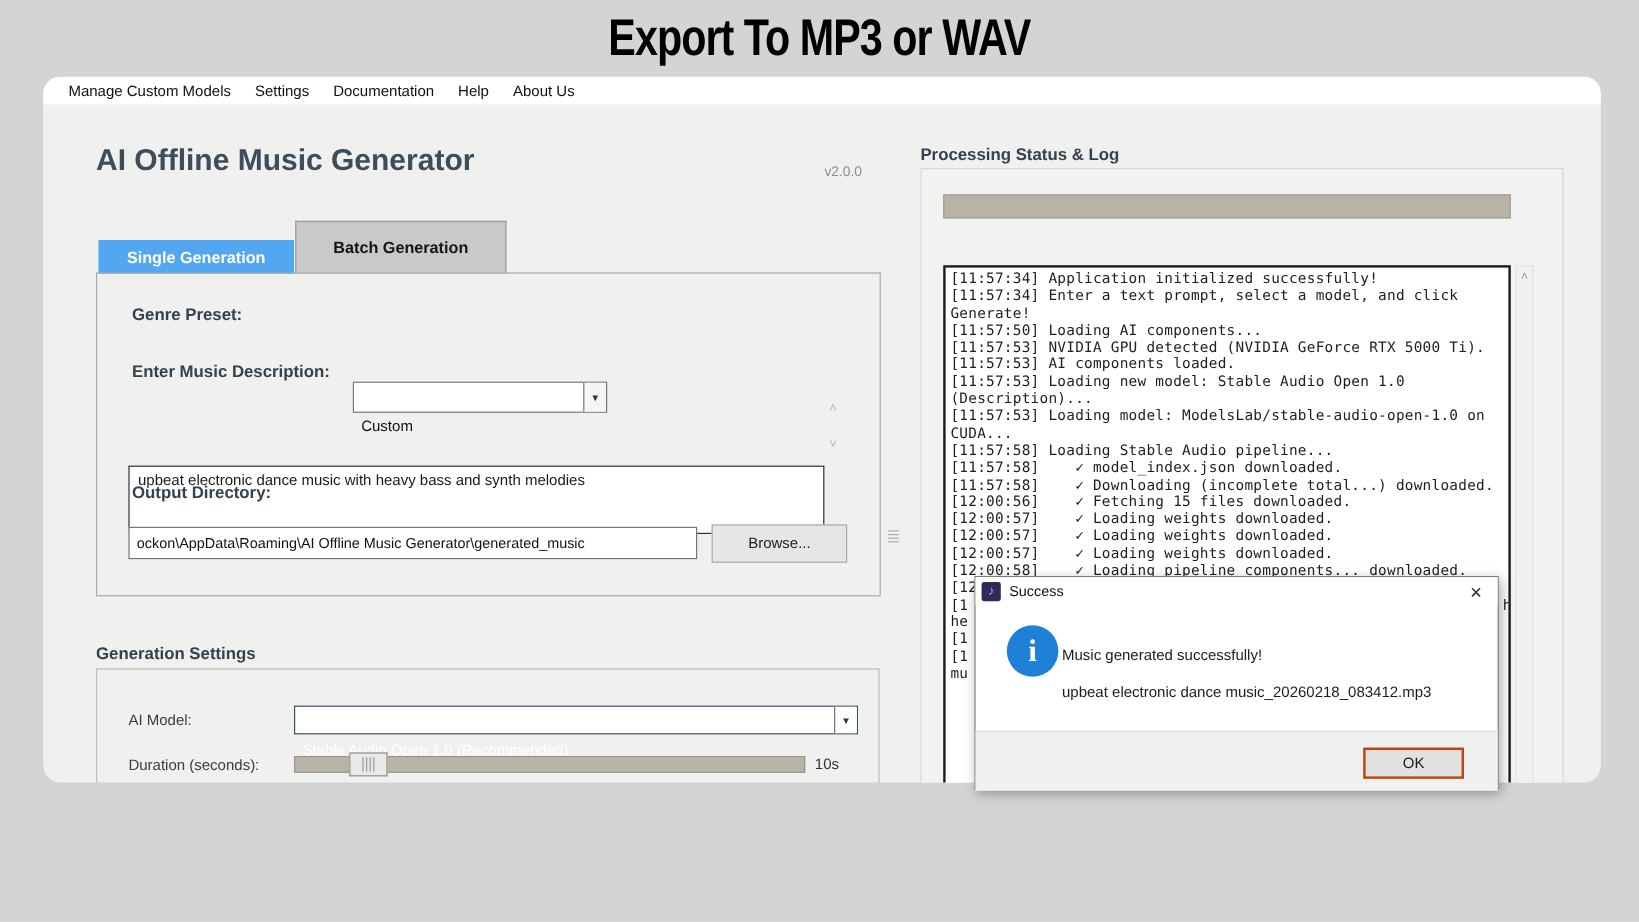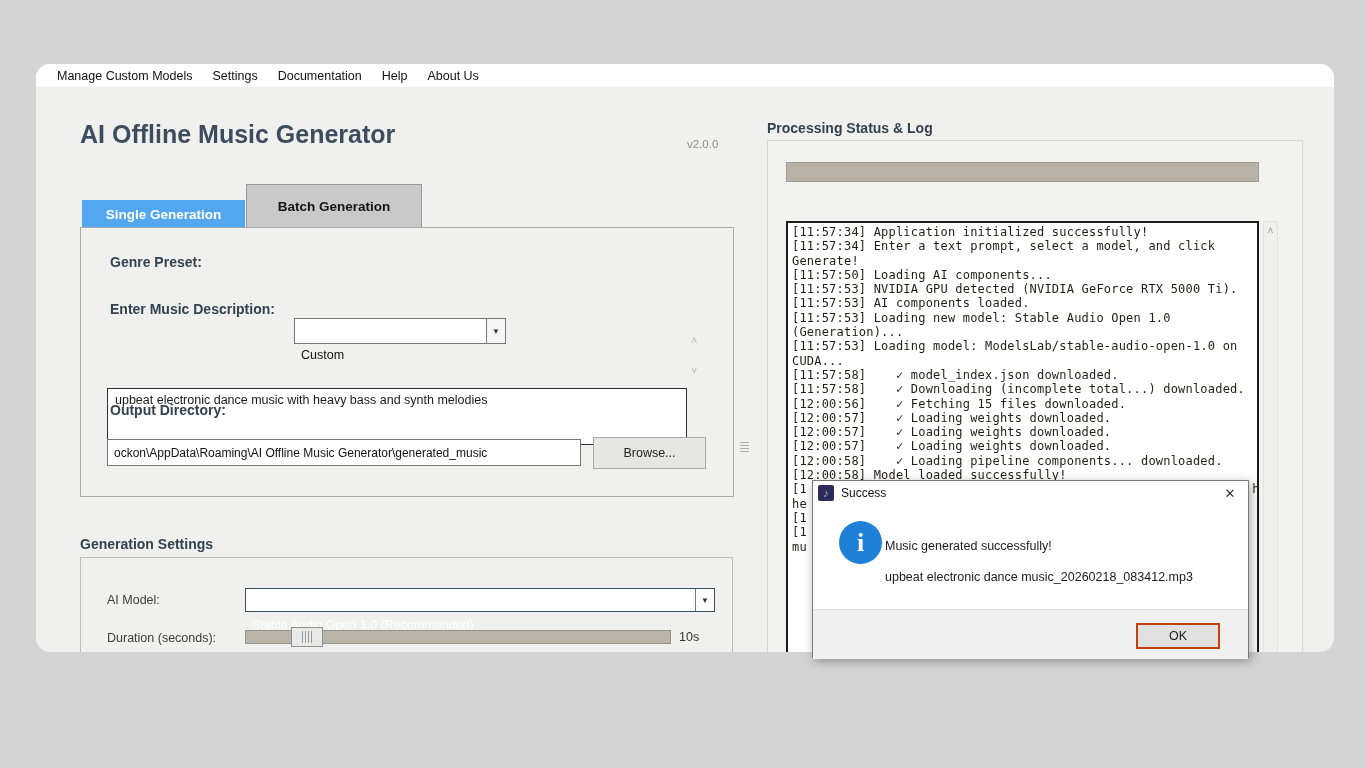--- a/index.html
+++ b/index.html
@@ -117,20 +117,23 @@
     border-top:1px solid #e3e3e3; }
   .ok-btn { position:absolute; right:28px; top:13px; width:84px; height:26px; background:#e1e1e1;
     border:2px solid #c2410c; font-size:12.5px; color:#1a1a1a;
     display:flex; align-items:center; justify-content:center; cursor:default; }
 </style>
 </head>
 <body>
 
 <div class="stage">
 
+  <div class="page-title">
+    <span>Export To MP3 or WAV</span>
+  </div>
 
   <div class="window">
 
     <div class="menubar">
         <div class="menu-item">Manage Custom Models</div>
         <div class="menu-item">Settings</div>
         <div class="menu-item">Documentation</div>
         <div class="menu-item">Help</div>
         <div class="menu-item">About Us</div>
       </div>
@@ -201,23 +204,24 @@
     <div class="log-panel"></div>
     <div class="progress-bar"></div>
     <div class="log-box">
         <div class="log-line">[11:57:34] Application initialized successfully!</div>
         <div class="log-line">[11:57:34] Enter a text prompt, select a model, and click</div>
         <div class="log-line">Generate!</div>
         <div class="log-line">[11:57:50] Loading AI components...</div>
         <div class="log-line">[11:57:53] NVIDIA GPU detected (NVIDIA GeForce RTX 5000 Ti).</div>
         <div class="log-line">[11:57:53] AI components loaded.</div>
         <div class="log-line">[11:57:53] Loading new model: Stable Audio Open 1.0</div>
-        <div class="log-line">(Generation)...</div>
+        <div class="log-line">(Description)...</div>
         <div class="log-line">[11:57:53] Loading model: ModelsLab/stable-audio-open-1.0 on</div>
         <div class="log-line">CUDA...</div>
+        <div class="log-line">[11:57:58] Loading Stable Audio pipeline...</div>
         <div class="log-line">[11:57:58]    ✓ model_index.json downloaded.</div>
         <div class="log-line">[11:57:58]    ✓ Downloading (incomplete total...) downloaded.</div>
         <div class="log-line">[12:00:56]    ✓ Fetching 15 files downloaded.</div>
         <div class="log-line">[12:00:57]    ✓ Loading weights downloaded.</div>
         <div class="log-line">[12:00:57]    ✓ Loading weights downloaded.</div>
         <div class="log-line">[12:00:57]    ✓ Loading weights downloaded.</div>
         <div class="log-line">[12:00:58]    ✓ Loading pipeline components... downloaded.</div>
         <div class="log-line">[12:00:58] Model loaded successfully!</div>
         <div class="log-line">[1                                                            h</div>
         <div class="log-line">he</div>

